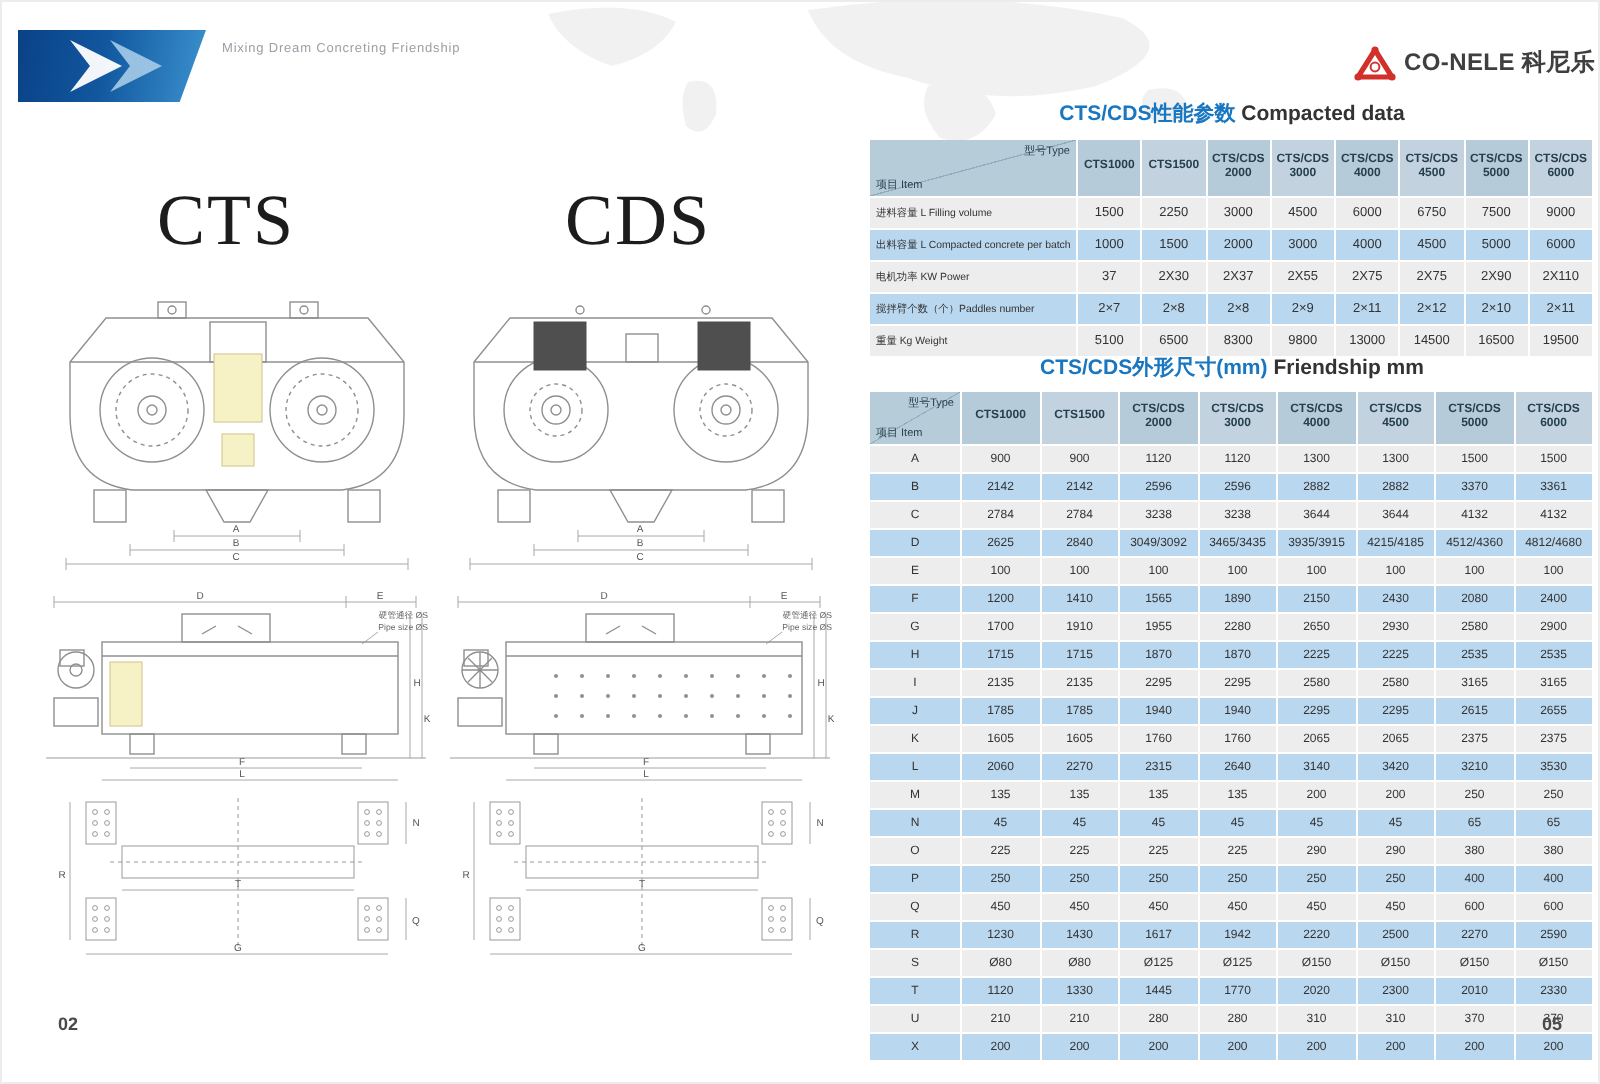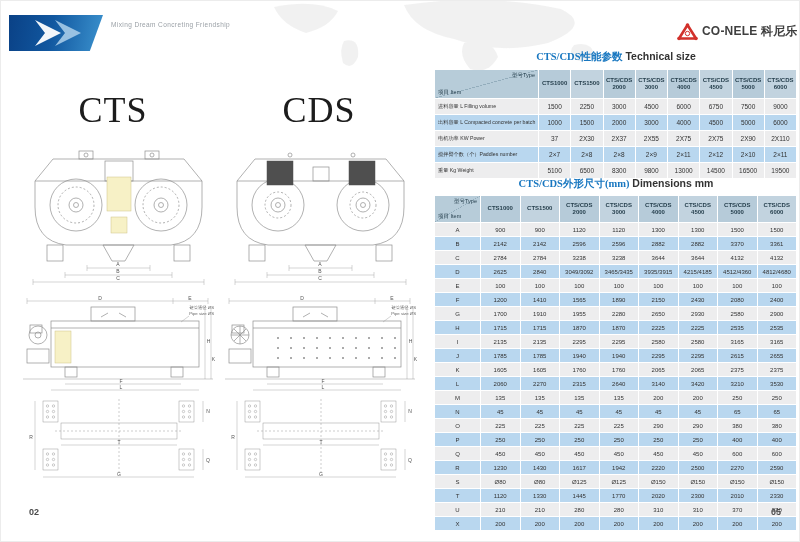--- a/index.html
+++ b/index.html
@@ -28,21 +28,21 @@
   .fillY{fill:#f7f1c6;stroke:#cfc489;stroke-width:.5;}
   .fillD{fill:#4f4f4f;stroke:#4f4f4f;stroke-width:.5;}
   .dim line{stroke:#a8a8a8;stroke-width:.5;}
   .dim text{fill:#555;font-size:5px;text-anchor:middle;font-family:"Liberation Sans",sans-serif;}
   .note{fill:#666;font-size:4.3px;text-anchor:end;font-family:"Liberation Sans",sans-serif;}
   .pagenum{position:absolute;top:506px;font-size:9px;font-weight:bold;color:#4a4a4a;}
   #pn-left{left:28px;} #pn-right{left:770px;}
   
   .tbl-title{position:absolute;left:434px;width:362px;text-align:center;font-size:10.5px;font-weight:bold;}
   #title1{top:49px;} #title2{top:176px;}
-  .tbl-title .cn{color:#1877c0;font-family:Liberation Serif, serif;} .tbl-title .en{color:#333;}
+  .tbl-title .cn{color:#1877c0;} .tbl-title .en{color:#333;}
   .dtable{position:absolute;left:434px;width:362px;display:flex;flex-direction:column;}
   #perf-table{top:69px;} #dims-table{top:195px;}
   .trow{display:flex;width:100%;}
   .trow + .trow{margin-top:1px;}
   .cell{box-sizing:border-box;border-right:1px solid #fff;}
   .colhead,.val{flex:1 1 0;display:flex;align-items:center;justify-content:center;text-align:center;}
   .colhead{background:#b6cbd9;font-weight:bold;color:#27404e;font-size:6px;line-height:1.25;padding:0 1px;}
   .colhead.alt{background:#c2d3df;}
   .corner{position:relative;flex:0 0 auto;background-color:#b7ccd9;
           background-image:linear-gradient(to bottom right,transparent 49.4%,#93adbc 49.4%,#93adbc 50.6%,transparent 50.6%);}
@@ -314,21 +314,21 @@
         <text x="10" y="40">R</text>
         <line x1="182" y1="2" x2="182" y2="23"></line>
         <text x="187" y="14">N</text>
         <line x1="182" y1="50" x2="182" y2="71"></line>
         <text x="187" y="63">Q</text>
       </g>
     </g>
   </svg>
 
   <div class="tbl-title" id="title1">
-    <span class="cn">CTS/CDS性能参数</span><span class="en"> Technical size</span>
+    <span class="cn">CTS/CDS性能参数</span><span class="en"> Compacted data</span>
   </div>
   <div class="dtable" id="perf-table">
       <div class="trow thead" style="height: 28px;">
         <div class="cell corner" style="width: 104px;">
           <span class="c-type">型号Type</span>
           <span class="c-item">项目 Item</span>
         </div>
         <div class="cell colhead">CTS1000</div>
         <div class="cell colhead alt">CTS1500</div>
         <div class="cell colhead">CTS/CDS 2000</div>
@@ -389,21 +389,21 @@
         <div class="cell val" style="font-size: 6.5px;">8300</div>
         <div class="cell val" style="font-size: 6.5px;">9800</div>
         <div class="cell val" style="font-size: 6.5px;">13000</div>
         <div class="cell val" style="font-size: 6.5px;">14500</div>
         <div class="cell val" style="font-size: 6.5px;">16500</div>
         <div class="cell val" style="font-size: 6.5px;">19500</div>
       </div>
     </div>
 
   <div class="tbl-title" id="title2">
-    <span class="cn">CTS/CDS外形尺寸(mm)</span><span class="en"> Dimensions mm</span>
+    <span class="cn">CTS/CDS外形尺寸(mm)</span><span class="en"> Friendship mm</span>
   </div>
   <div class="dtable" id="dims-table">
       <div class="trow thead" style="height: 26px;">
         <div class="cell corner" style="width: 46px;">
           <span class="c-type">型号Type</span>
           <span class="c-item">项目 Item</span>
         </div>
         <div class="cell colhead">CTS1000</div>
         <div class="cell colhead alt">CTS1500</div>
         <div class="cell colhead">CTS/CDS 2000</div>

